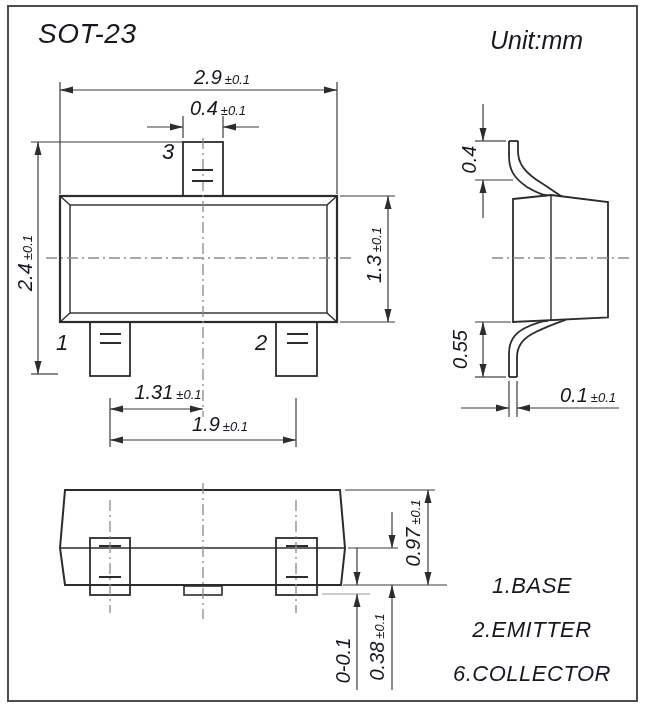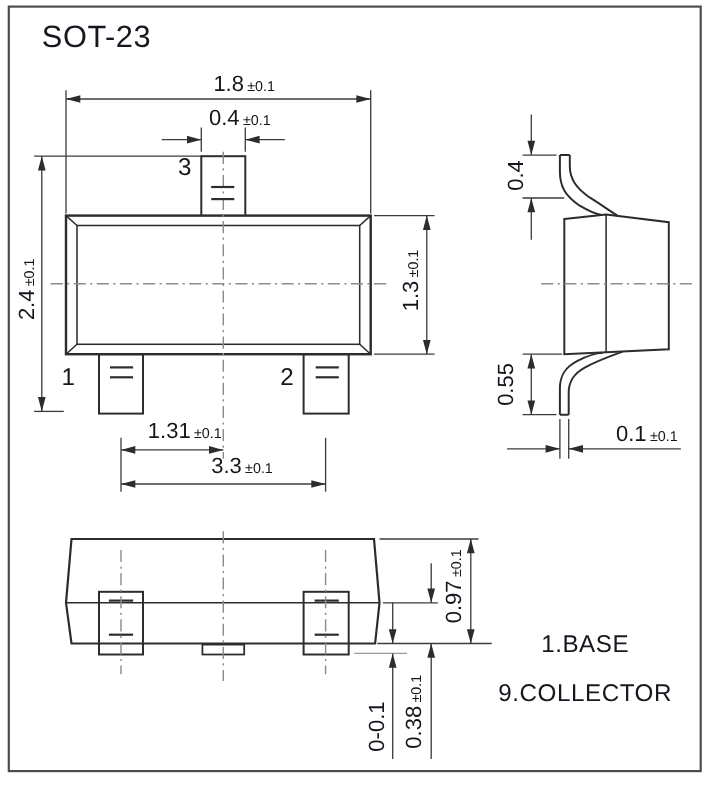--- a/index.html
+++ b/index.html
@@ -1,19 +1,20 @@
 <!DOCTYPE html>
 <html><head>
 <meta charset="utf-8">
 <style>
   html,body { margin:0; padding:0; background:#ffffff; }
   .canvas {
     position:relative; width:645px; height:715px; background:#ffffff;
     font-family:"Liberation Sans", sans-serif; overflow:hidden;
     color:#17171f;
+    font-style:italic;
   }
   svg { position:absolute; left:0; top:0; }
   .label { position:absolute; white-space:nowrap; color:#17171f; }
   .title { font-size:28px; letter-spacing:0.5px; }
   .unit  { font-size:25px; }
   .legend { position:absolute; left:453px; top:573px;text-align:center; }
   .legend div { font-size:22px; margin-bottom:18px; letter-spacing:0.5px; }
   .dim {
     position:absolute; width:120px; height:22px;
     display:flex; align-items:baseline; justify-content:center;
@@ -170,43 +171,44 @@
           <polygon points="428,585 424.5,572 431.5,572"></polygon>
         <polygon points="392,548 388.5,535 395.5,535"></polygon>
           <polygon points="392,585 388.5,598 395.5,598"></polygon>
         <polygon points="357,585 353.5,572 360.5,572"></polygon>
           <polygon points="357,594 353.5,607 360.5,607"></polygon>
       </g>
     </g>
   </svg>
 
   <div class="label title" style="left:38px; top:18px;">SOT-23</div>
+  <div class="label unit" style="left:490px; top:26px;">Unit:mm</div>
 
   <div class="dim" style="left:162px; top:66px;">
-    <span class="v">1.8</span>
+    <span class="v">2.9</span>
       <span class="tol">±0.1</span>
   </div>
   <div class="dim" style="left:158px; top:97px;">
     <span class="v">0.4</span>
       <span class="tol">±0.1</span>
   </div>
   <div class="dim rot" style="left:-35px; top:252px;">
     <span class="v">2.4</span>
       <span class="tol">±0.1</span>
   </div>
   <div class="dim rot" style="left:314px; top:244px;">
     <span class="v">1.3</span>
       <span class="tol">±0.1</span>
   </div>
   <div class="dim" style="left:108px; top:381px;">
     <span class="v">1.31</span>
       <span class="tol">±0.1</span>
   </div>
   <div class="dim" style="left:160px; top:413px;">
-    <span class="v">3.3</span>
+    <span class="v">1.9</span>
       <span class="tol">±0.1</span>
   </div>
 
   <div class="dim rot" style="left:409px; top:147px;">
     <span class="v">0.4</span>
       <span class="tol"></span>
   </div>
   <div class="dim rot" style="left:400px; top:337px;">
     <span class="v">0.55</span>
       <span class="tol"></span>
@@ -228,16 +230,17 @@
     <span class="v">0-0.1</span>
       <span class="tol"></span>
   </div>
 
   <div class="pin" style="left:153px; top:139px;">3</div>
   <div class="pin" style="left:47px; top:330px;">1</div>
   <div class="pin" style="left:246px; top:330px;">2</div>
 
   <div class="legend">
     <div>1.BASE</div>
-    <div>9.COLLECTOR</div>
+    <div>2.EMITTER</div>
+    <div>6.COLLECTOR</div>
   </div>
 
 </div>
 
 </body></html>

